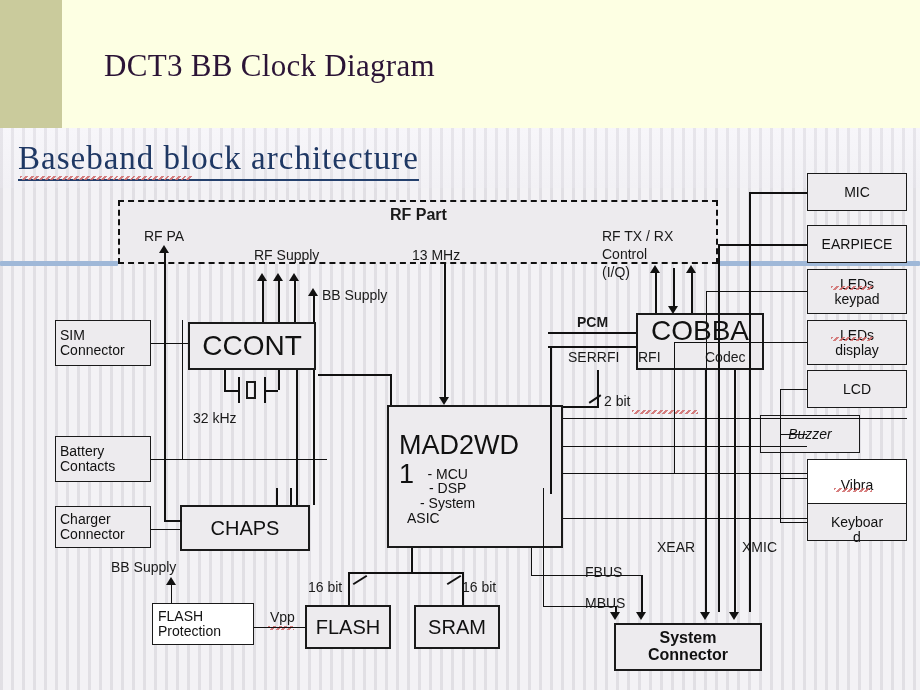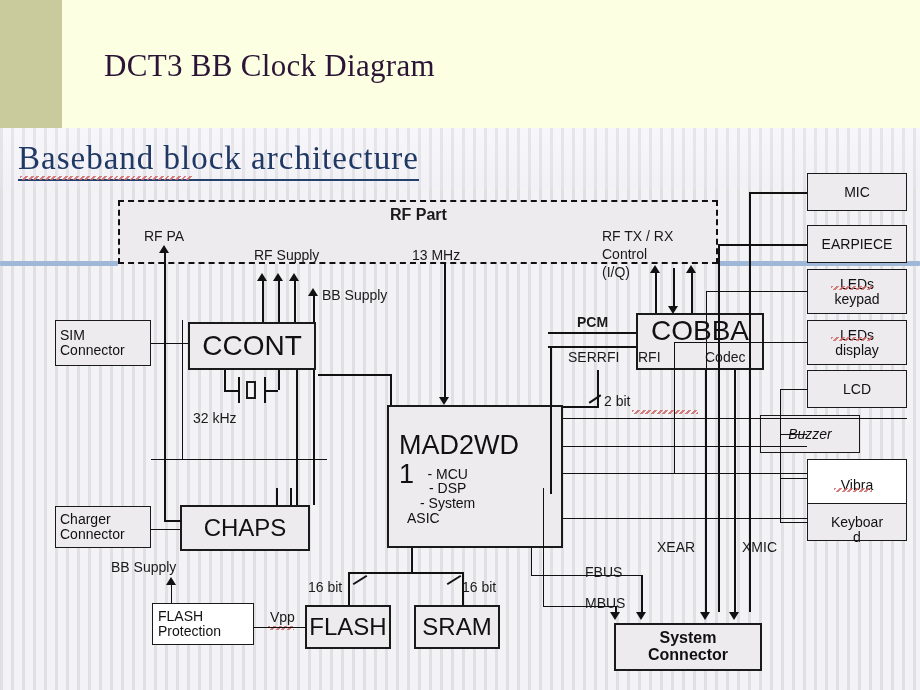--- a/index.html
+++ b/index.html
@@ -56,21 +56,21 @@
   .vline{position:absolute;width:0;border-left:2px solid #111;}
   .hline.t{border-top-width:1px;}
   .vline.t{border-left-width:1px;}
 
   
   .ar-up,.ar-dn,.ar-rt,.ar-lf{position:absolute;width:0;height:0;}
   .ar-up{border-left:5px solid transparent;border-right:5px solid transparent;border-bottom:8px solid #111;}
   .ar-dn{border-left:5px solid transparent;border-right:5px solid transparent;border-top:8px solid #111;}
 
   .big{font-size:28px;}
-  .mid{font-size:24px;}
+  .mid{font-size:20px;}
   .mad-title{font-size:27px;}
   .chip-sub{font-size:14px;}
 
   #mad{position:absolute;flex-direction:column;align-items:flex-start;justify-content:center;
        padding:4px 0 0 10px;}
 </style>
 </head>
 <body>
 
 <div id="slide">
@@ -96,20 +96,24 @@
     <div class="lbl" style="left:412px;top:120px;">13 MHz</div>
     <div class="lbl" style="left:602px;top:101px;">RF TX / RX</div>
     <div class="lbl" style="left:602px;top:119px;">Control</div>
     <div class="lbl" style="left:602px;top:137px;">(I/Q)</div>
 
     <div class="box left-txt thin" style="left:55px;top:192px;width:96px;height:46px;flex-direction:column;align-items:flex-start;justify-content:center;">
       <span>SIM</span>
       <span>Connector</span>
     </div>
 
+    <div class="box left-txt thin" style="left:55px;top:308px;width:96px;height:46px;flex-direction:column;align-items:flex-start;justify-content:center;">
+      <span>Battery</span>
+      <span>Contacts</span>
+    </div>
 
     <div class="box left-txt thin" style="left:55px;top:378px;width:96px;height:42px;flex-direction:column;align-items:flex-start;justify-content:center;">
       <span>Charger</span>
       <span>Connector</span>
     </div>
 
     <div class="box" style="left:188px;top:194px;width:128px;height:48px;">
       <span class="big">CCONT</span>
     </div>
 

